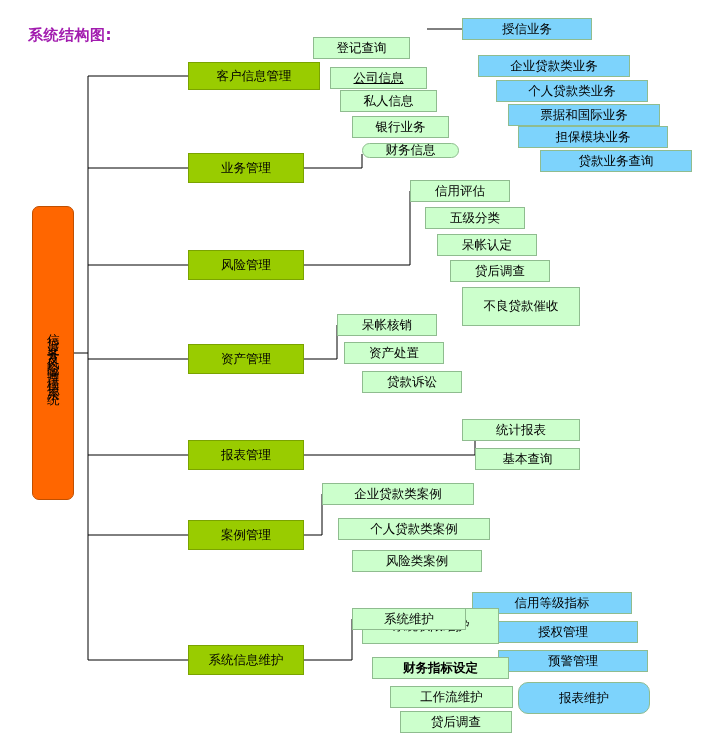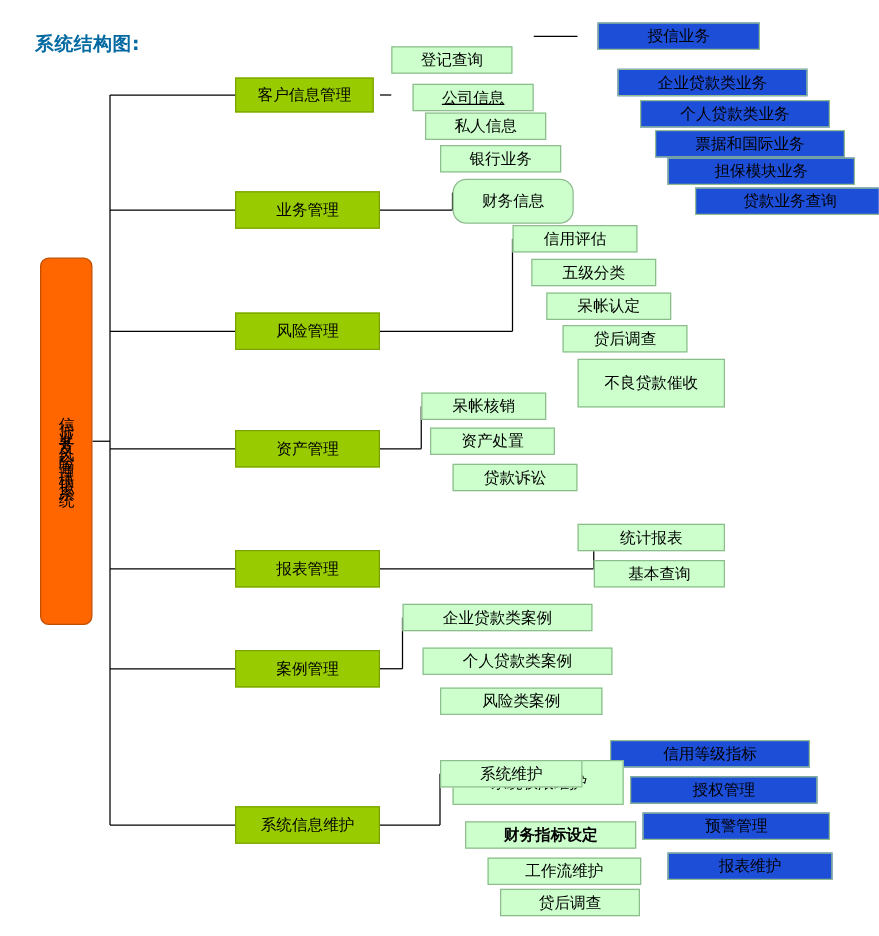--- a/index.html
+++ b/index.html
@@ -20,21 +20,21 @@
     top: 0;
     width: 703px;
     height: 749px;
   }
   .title {
     position: absolute;
     left: 28px;
     top: 26px;
     font-size: 15px;
     font-weight: bold;
-    color: #0369a1;
+    color: #a21caf;
     letter-spacing: 0.5px;
   }
   .node {
     position: absolute;
     box-sizing: border-box;
     font-size: 12.5px;
     color: #000000;
     display: flex;
     align-items: center;
     justify-content: center;
@@ -54,23 +54,22 @@
   }
   .lvl1 {
     background: #99cc00;
     border: 1px solid #7aa300;
   }
   .lvl2 {
     background: #ccffcc;
     border: 1px solid #8fbc8f;
   }
   .lvl3 {
-    background: #1d4ed8;
+    background: #7dd3fc;
     border: 1px solid #8fbc8f;
-    margin-left: 16px;
   }
   svg.lines {
     position: absolute;
     left: 0;
     top: 0;
     width: 703px;
     height: 749px;
     pointer-events: none;
   }
   svg.lines line, svg.lines path {
@@ -116,33 +115,33 @@
     <path d="M322 535 L322 494"></path>
 
     <line x1="304" y1="660" x2="352" y2="660"></line>
     <path d="M352 660 L352 619"></path>
 
     <line x1="427" y1="29" x2="462" y2="29"></line>
   </svg>
 
   <div class="node root" style="left:32px; top:206px; width:42px; height:294px;">信贷业务及风险管理模拟系统</div>
 
-  <div class="node lvl1" style="left:188px; top:62px; width:111px; height:28px;">客户信息管理</div>
+  <div class="node lvl1" style="left:188px; top:62px; width:132px; height:28px;">客户信息管理</div>
   <div class="node lvl1" style="left:188px; top:153px; width:116px; height:30px;">业务管理</div>
   <div class="node lvl1" style="left:188px; top:250px; width:116px; height:30px;">风险管理</div>
   <div class="node lvl1" style="left:188px; top:344px; width:116px; height:30px;">资产管理</div>
   <div class="node lvl1" style="left:188px; top:440px; width:116px; height:30px;">报表管理</div>
   <div class="node lvl1" style="left:188px; top:520px; width:116px; height:30px;">案例管理</div>
   <div class="node lvl1" style="left:188px; top:645px; width:116px; height:30px;">系统信息维护</div>
 
   <div class="node lvl2" style="left:313px; top:37px; width:97px; height:22px; z-index:6;">登记查询</div>
   <div class="node lvl2" style="left:330px; top:67px; width:97px; height:22px; z-index:5;text-decoration:underline;">公司信息</div>
   <div class="node lvl2" style="left:340px; top:90px; width:97px; height:22px; z-index:4;">私人信息</div>
   <div class="node lvl2" style="left:352px; top:116px; width:97px; height:22px; z-index:3;">银行业务</div>
-  <div class="node lvl2" style="left:362px; top:143px; width:97px; height:36px; z-index:2;border-radius:11px;">财务信息</div>
+  <div class="node lvl2" style="left:362px; top:143px; width:97px; height:15px; z-index:2;border-radius:11px;">财务信息</div>
 
   <div class="node lvl3" style="left:462px; top:18px; width:130px; height:22px; z-index:16;">授信业务</div>
   <div class="node lvl3" style="left:478px; top:55px; width:152px; height:22px; z-index:15;">企业贷款类业务</div>
   <div class="node lvl3" style="left:496px; top:80px; width:152px; height:22px; z-index:14;">个人贷款类业务</div>
   <div class="node lvl3" style="left:508px; top:104px; width:152px; height:22px; z-index:13;">票据和国际业务</div>
   <div class="node lvl3" style="left:518px; top:126px; width:150px; height:22px; z-index:12;">担保模块业务</div>
   <div class="node lvl3" style="left:540px; top:150px; width:152px; height:22px; z-index:11;">贷款业务查询</div>
 
   <div class="node lvl2" style="left:410px; top:180px; width:100px; height:22px; z-index:6;">信用评估</div>
   <div class="node lvl2" style="left:425px; top:207px; width:100px; height:22px; z-index:5;">五级分类</div>
@@ -157,21 +156,21 @@
   <div class="node lvl2" style="left:462px; top:419px; width:118px; height:22px; z-index:3;">统计报表</div>
   <div class="node lvl2" style="left:475px; top:448px; width:105px; height:22px; z-index:2;">基本查询</div>
 
   <div class="node lvl2" style="left:322px; top:483px; width:152px; height:22px; z-index:4;">企业贷款类案例</div>
   <div class="node lvl2" style="left:338px; top:518px; width:152px; height:22px; z-index:3;">个人贷款类案例</div>
   <div class="node lvl2" style="left:352px; top:550px; width:130px; height:22px; z-index:2;">风险类案例</div>
 
   <div class="node lvl3" style="left:472px; top:592px; width:160px; height:22px; z-index:14;">信用等级指标</div>
   <div class="node lvl3" style="left:488px; top:621px; width:150px; height:22px; z-index:13;">授权管理</div>
   <div class="node lvl3" style="left:498px; top:650px; width:150px; height:22px; z-index:12;">预警管理</div>
-  <div class="node lvl3" style="left:518px; top:682px; width:132px; height:22px; z-index:11;">报表维护</div>
+  <div class="node lvl3" style="left:518px; top:682px; width:132px; height:32px; z-index:11;border-radius:10px;">报表维护</div>
 
   <div class="node lvl2" style="left:352px; top:608px; width:114px; height:22px; z-index:20;">系统维护</div>
   <div class="node lvl2" style="left:362px; top:608px; width:137px; height:36px; z-index:19;font-style:italic;">系统权限维护</div>
   <div class="node lvl2" style="left:372px; top:657px; width:137px; height:22px; z-index:18;font-weight:bold;">财务指标设定</div>
   <div class="node lvl2" style="left:390px; top:686px; width:123px; height:22px; z-index:17;">工作流维护</div>
   <div class="node lvl2" style="left:400px; top:711px; width:112px; height:22px; z-index:16;">贷后调查</div>
 
 </div>
 
 </body></html>

